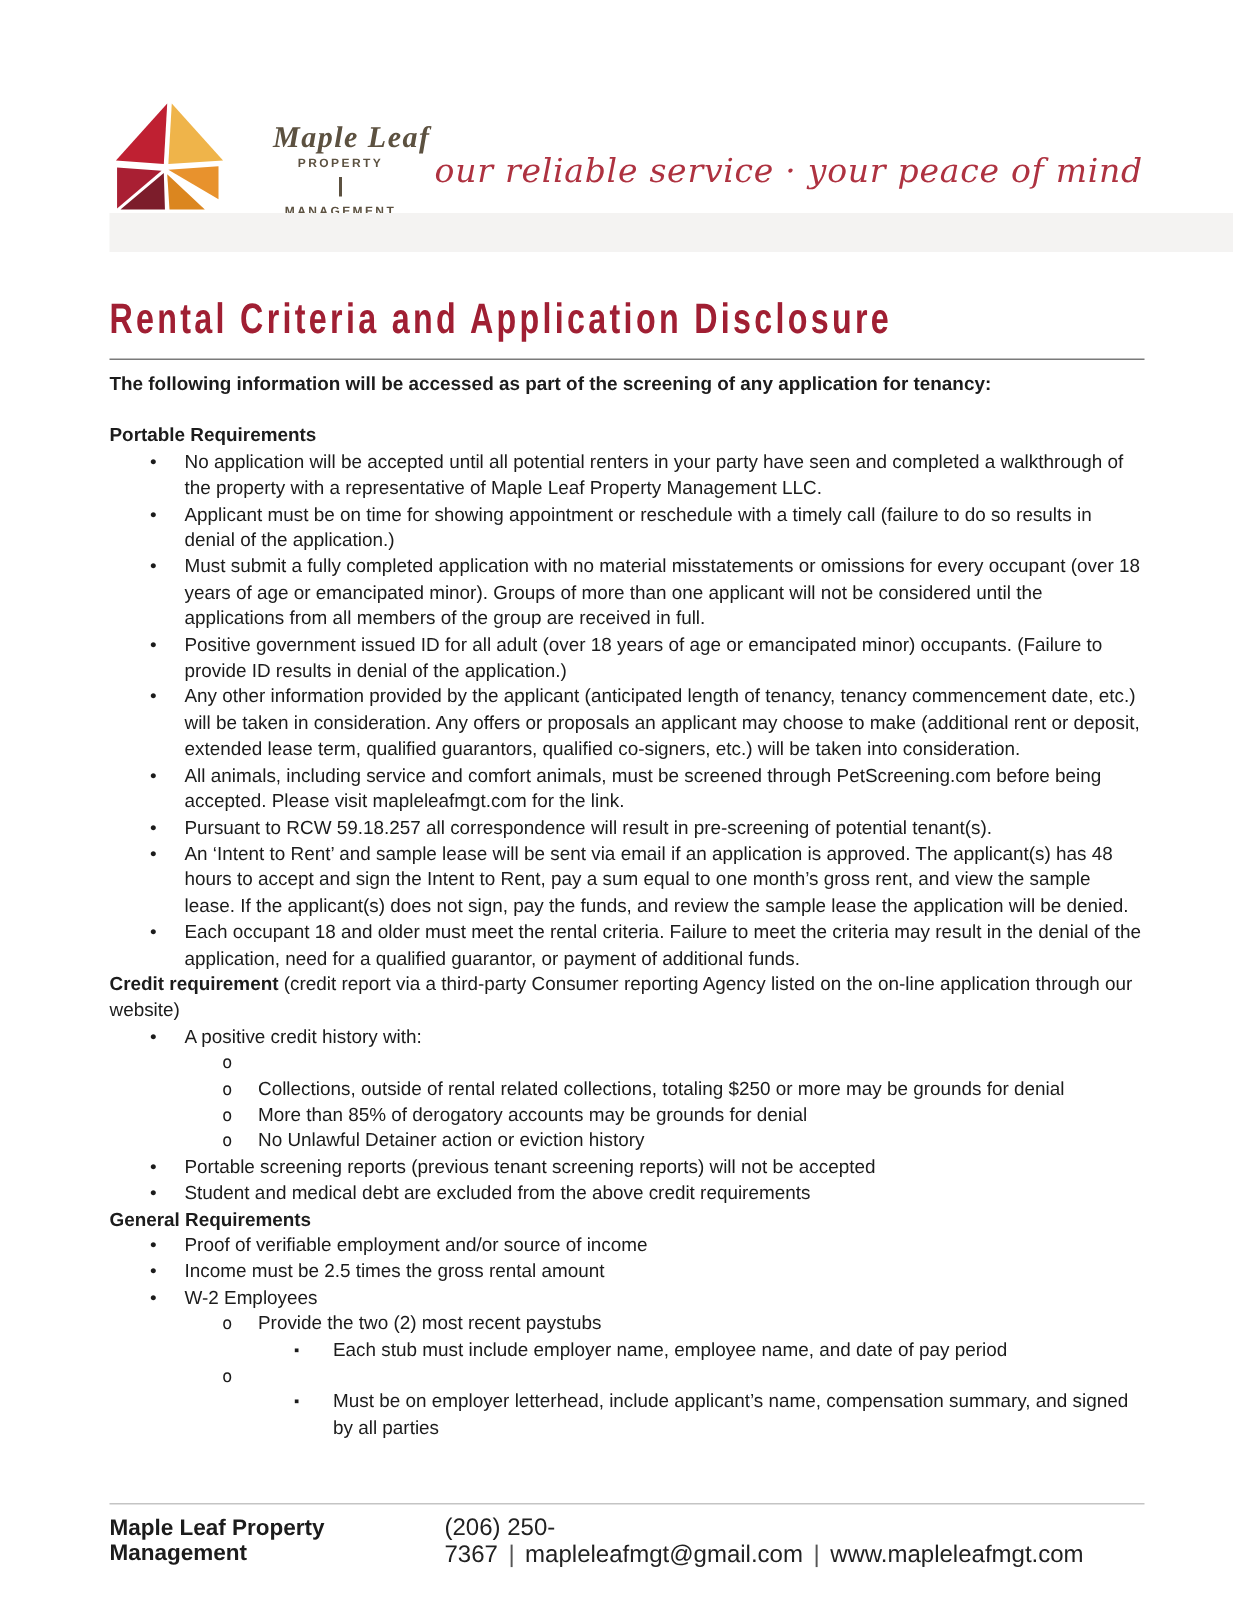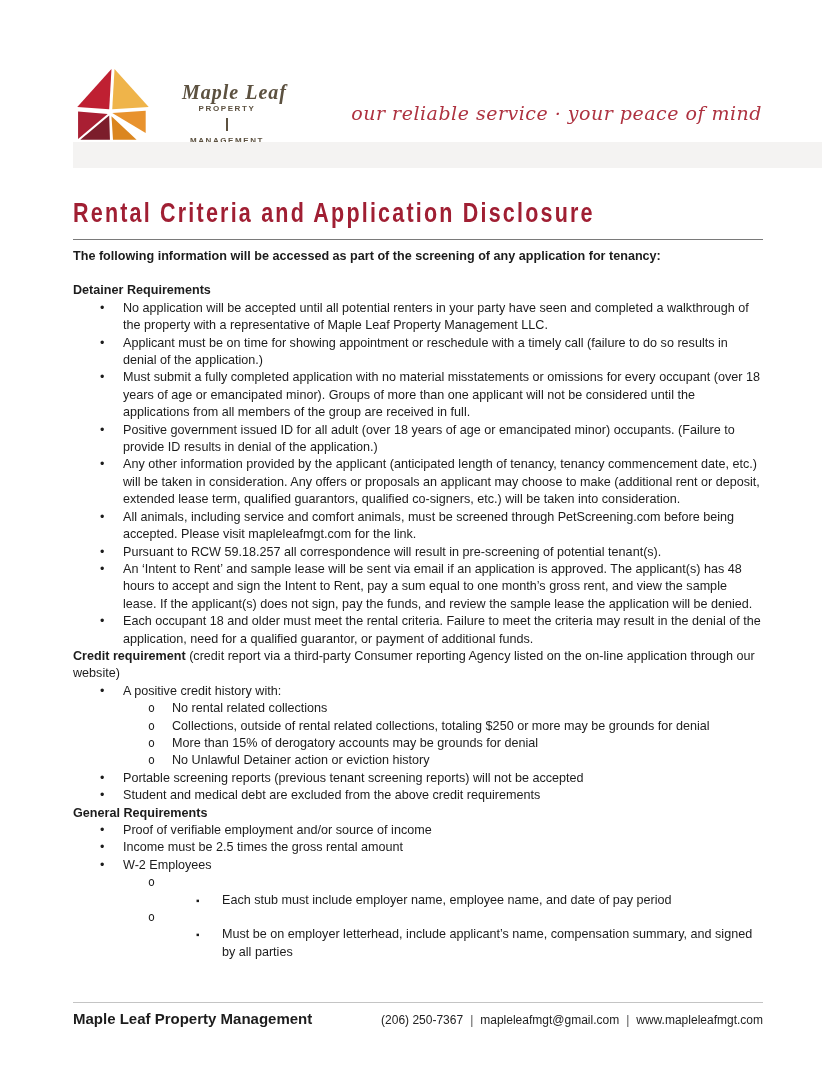--- a/index.html
+++ b/index.html
@@ -17,21 +17,21 @@
     font-size:20px; letter-spacing:1px; line-height:1;margin-left:17px;
   }
   .brand-sub {
     display:flex; align-items:center; gap:5px; margin-top:2px; margin-left:2px;
     font-size:8px; font-weight:bold; letter-spacing:1.6px;flex-direction:column;
   }
   .brand-sub .tick { width:1.5px; height:13px; background:#5c5140; }
   .tagline {
     position:absolute; top:102px; right:73px;
     font-family:"DejaVu Serif", serif; font-style:italic;
-    font-size:19px; color:#ae3240; letter-spacing:0.5px;
+    font-size:22px; color:#ae3240; letter-spacing:0.5px;
   }
   .gray-band { position:absolute; top:142px; left:73px; width:749px; height:26px; background:#f4f3f2; }
   
   .doc-title {
     position:absolute; top:197px; left:73px;
     font-size:21.5px; font-weight:bold; letter-spacing:2.2px; color:#a01f33;
     transform:scaleY(1.32); transform-origin:left top; white-space:nowrap;
   }
   .title-rule { position:absolute; top:239px; left:73px; width:690px; border-top:1.6px solid #7a7a7a; }
   
@@ -46,21 +46,21 @@
   .lvl2 { padding-left:75px; } .lvl2 .marker { width:24px; font-family:"DejaVu Sans Mono", monospace; font-size:11.5px; }
   .lvl3 { padding-left:123px; } .lvl3 .marker { width:26px; font-size:10px; line-height:17.4px; }
   .btext { flex:1 1 auto; }
   
   .footer {
     position:absolute; top:1002px; left:73px; width:690px;
     border-top:1.4px solid #c4c4c4; padding-top:7px;
     display:flex; justify-content:space-between; align-items:baseline;
   }
   .footer-left { font-size:15px; font-weight:bold; }
-  .footer-right { font-size:12px; color:#222; }
+  .footer-right { font-size:16px; color:#222; }
   .footer-right .sep { margin:0 7px; color:#555; }
 </style>
 </head>
 <body>
 
 <div class="page">
 
   <div class="header">
     <div class="logo-wrap">
       <svg class="house-svg" viewBox="0 0 100 100" aria-hidden="true">
@@ -84,21 +84,21 @@
     <div class="gray-band"></div>
   </div>
 
   <div class="doc-title">Rental Criteria and Application Disclosure</div>
   <div class="title-rule"></div>
 
   <div class="content">
     <p class="intro">The following information will be accessed as part of the screening of any application for tenancy:</p>
     <div id="sections">
         <div class="section">
-          <p class="sec-heading"><span class="hb">Detainer Requirements</span></p>
+          <p class="sec-heading"><span class="hb">Portable Requirements</span></p>
           <div class="li lvl1">
             <span class="marker">•</span>
             <span class="btext">No application will be accepted until all potential renters in your party have seen and completed a walkthrough of the property with a representative of Maple Leaf Property Management LLC.</span>
           </div>
           <div class="li lvl1">
             <span class="marker">•</span>
             <span class="btext">Applicant must be on time for showing appointment or reschedule with a timely call (failure to do so results in denial of the application.)</span>
           </div>
           <div class="li lvl1">
             <span class="marker">•</span>
@@ -130,29 +130,28 @@
           </div>
         </div>
         <div class="section">
           <p class="sec-heading"><span class="hb">Credit requirement</span><span> (credit report via a third-party Consumer reporting Agency listed on the on-line application through our website)</span></p>
           <div class="li lvl1">
             <span class="marker">•</span>
             <span class="btext">A positive credit history with:</span>
           </div>
           <div class="li lvl2">
             <span class="marker">o</span>
-            <span class="btext">No rental related collections</span>
           </div>
           <div class="li lvl2">
             <span class="marker">o</span>
             <span class="btext">Collections, outside of rental related collections, totaling $250 or more may be grounds for denial</span>
           </div>
           <div class="li lvl2">
             <span class="marker">o</span>
-            <span class="btext">More than 15% of derogatory accounts may be grounds for denial</span>
+            <span class="btext">More than 85% of derogatory accounts may be grounds for denial</span>
           </div>
           <div class="li lvl2">
             <span class="marker">o</span>
             <span class="btext">No Unlawful Detainer action or eviction history</span>
           </div>
           <div class="li lvl1">
             <span class="marker">•</span>
             <span class="btext">Portable screening reports (previous tenant screening reports) will not be accepted</span>
           </div>
           <div class="li lvl1">
@@ -169,20 +168,21 @@
           <div class="li lvl1">
             <span class="marker">•</span>
             <span class="btext">Income must be 2.5 times the gross rental amount</span>
           </div>
           <div class="li lvl1">
             <span class="marker">•</span>
             <span class="btext">W-2 Employees</span>
           </div>
           <div class="li lvl2">
             <span class="marker">o</span>
+            <span class="btext">Provide the two (2) most recent paystubs</span>
           </div>
           <div class="li lvl3">
             <span class="marker">▪</span>
             <span class="btext">Each stub must include employer name, employee name, and date of pay period</span>
           </div>
           <div class="li lvl2">
             <span class="marker">o</span>
           </div>
           <div class="li lvl3">
             <span class="marker">▪</span>

